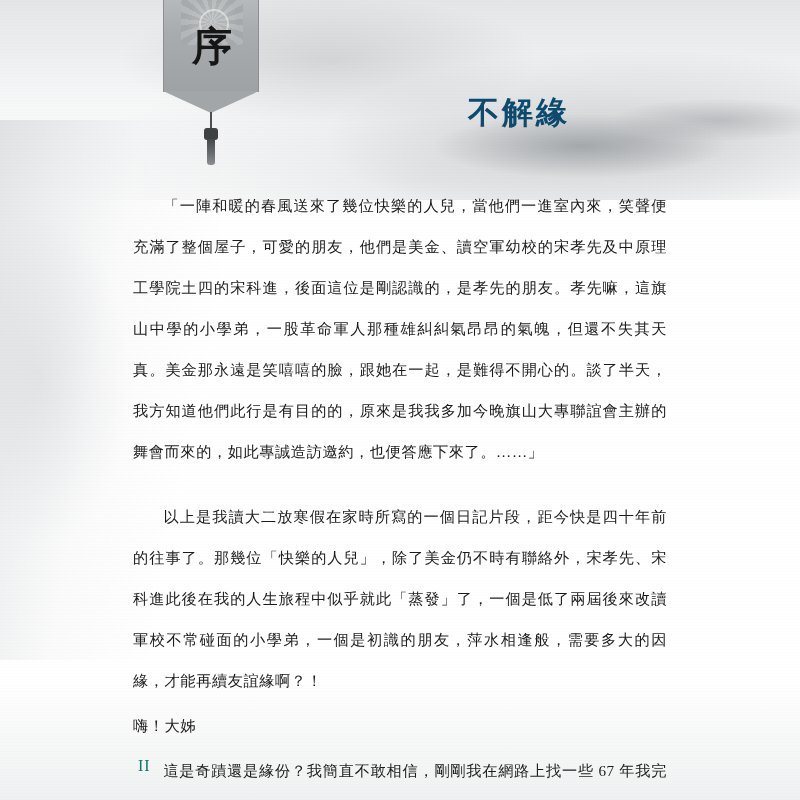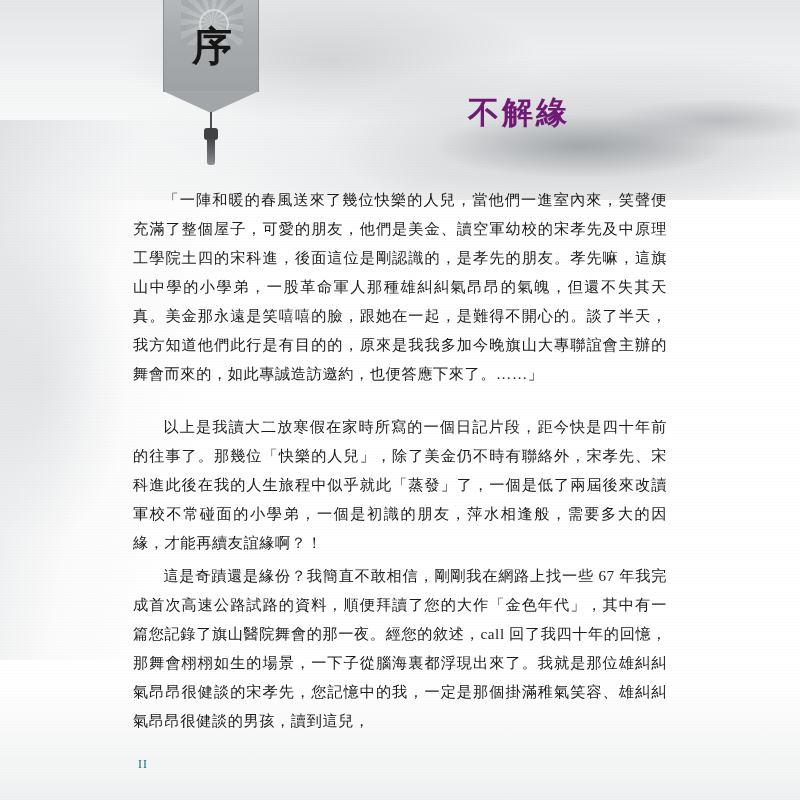--- a/index.html
+++ b/index.html
@@ -138,47 +138,47 @@
     border-radius: 0 0 3px 3px;
   }
 
   
   .doc-title {
     position: absolute;
     left: 468px; top: 92px;
     font-size: 31px;
     letter-spacing: 3px;
     font-weight: 700;
-    color: #701a75;
+    color: #0c4a6e;
     font-family: Liberation Serif, serif;
   }
 
   
   .body-col {
     position: absolute;
     left: 133px; top: 185px;
     width: 534px;
   }
   .para {
     margin: 0 0 4px 0;
     font-size: 15.2px;
-    line-height: 29px;
+    line-height: 41px;
     text-align: justify;
     text-justify: inter-ideograph;
     letter-spacing: 0.6px;
     color: #1b1b1b;
   }
   .para.indent { text-indent: 2em; }
   .para.gap-top { margin-top: 24px; }
 
   
   .folio {
     position: absolute;
     left: 138px; top: 757px;
-    font-size: 12px;
+    font-size: 16px;
     color: #0f766e;
     letter-spacing: 1px;
   }
 </style>
 </head>
 <body>
 
 <div id="page">
 
   <div class="bg-wash">
@@ -198,18 +198,19 @@
     <div class="banner-knot"></div>
     <div class="banner-bead"></div>
     <div class="banner-tassel"></div>
   </div>
 
   <div class="doc-title">不解緣</div>
 
   <div class="body-col">
     <p class="para indent">「一陣和暖的春風送來了幾位快樂的人兒，當他們一進室內來，笑聲便充滿了整個屋子，可愛的朋友，他們是美金、讀空軍幼校的宋孝先及中原理工學院土四的宋科進，後面這位是剛認識的，是孝先的朋友。孝先嘛，這旗山中學的小學弟，一股革命軍人那種雄糾糾氣昂昂的氣魄，但還不失其天真。美金那永遠是笑嘻嘻的臉，跟她在一起，是難得不開心的。談了半天，我方知道他們此行是有目的的，原來是我我多加今晚旗山大專聯誼會主辦的舞會而來的，如此專誠造訪邀約，也便答應下來了。……」</p>
     <p class="para indent gap-top">以上是我讀大二放寒假在家時所寫的一個日記片段，距今快是四十年前的往事了。那幾位「快樂的人兒」，除了美金仍不時有聯絡外，宋孝先、宋科進此後在我的人生旅程中似乎就此「蒸發」了，一個是低了兩屆後來改讀軍校不常碰面的小學弟，一個是初識的朋友，萍水相逢般，需要多大的因緣，才能再續友誼緣啊？！</p>
+    <p class="para">嗨！大姊</p>
     <p class="para indent">這是奇蹟還是緣份？我簡直不敢相信，剛剛我在網路上找一些 67 年我完成首次高速公路試路的資料，順便拜讀了您的大作「金色年代」，其中有一篇您記錄了旗山醫院舞會的那一夜。經您的敘述，call 回了我四十年的回憶，那舞會栩栩如生的場景，一下子從腦海裏都浮現出來了。我就是那位雄糾糾氣昂昂很健談的宋孝先，您記憶中的我，一定是那個掛滿稚氣笑容、雄糾糾氣昂昂很健談的男孩，讀到這兒，</p>
   </div>
 
   <div class="folio">II</div>
 
 </div>
 
 </body></html>

